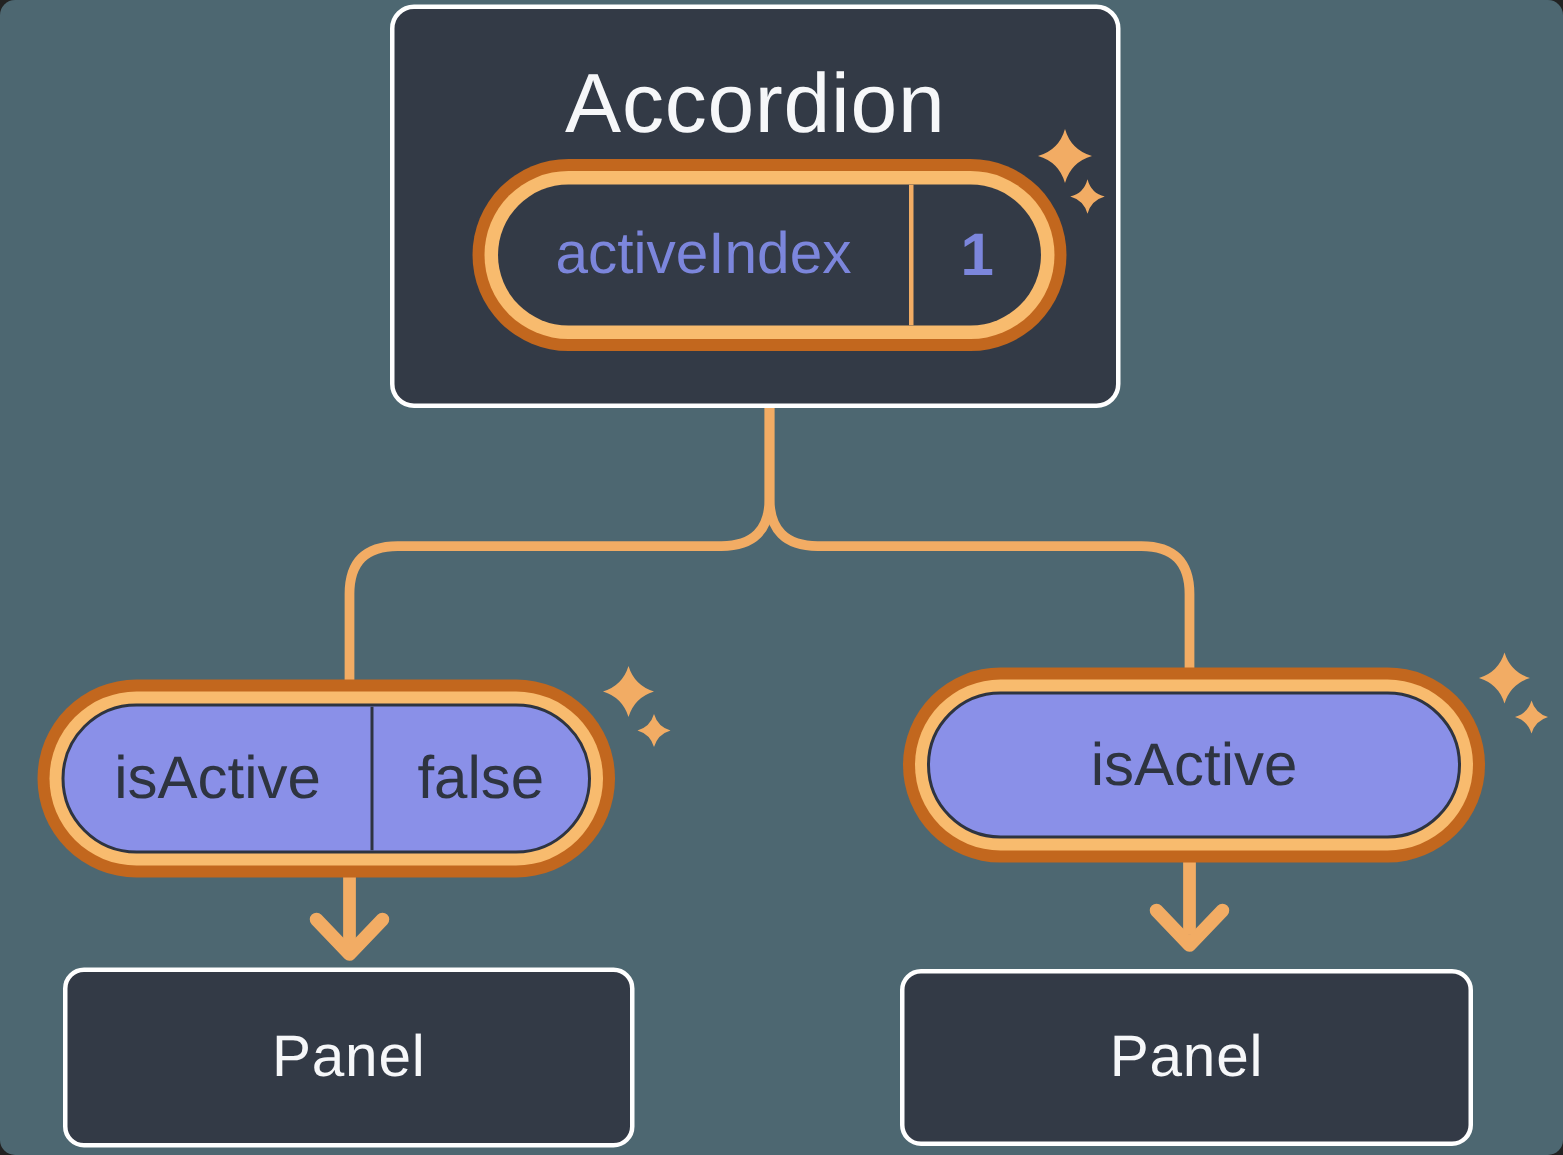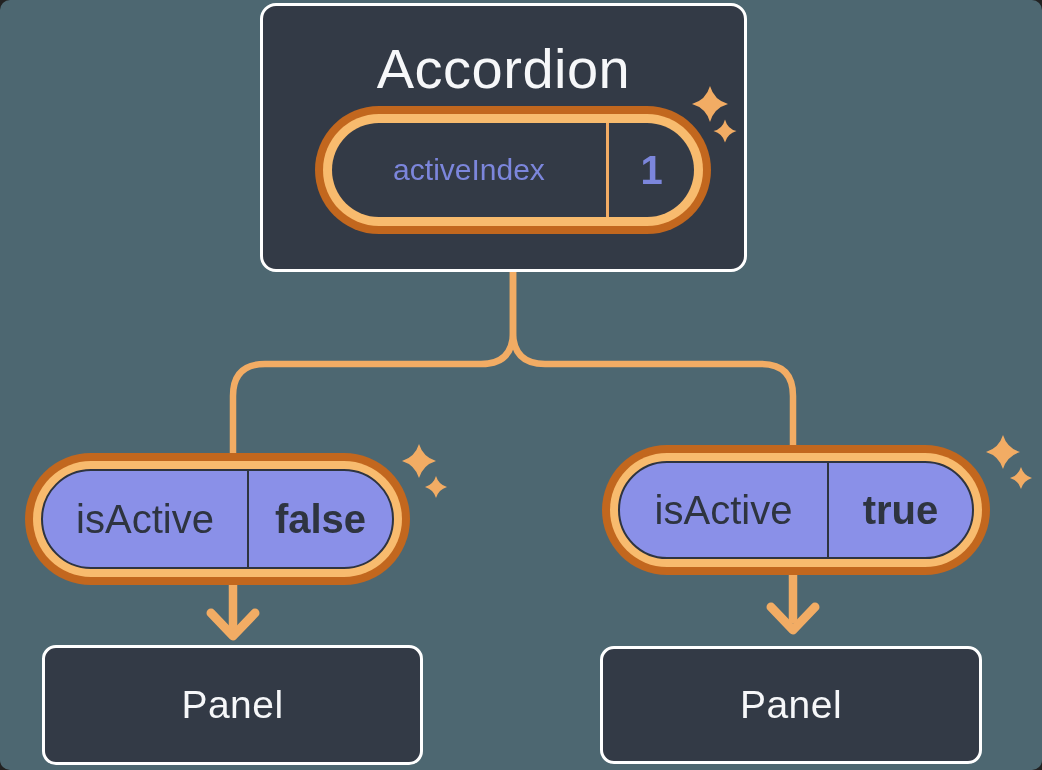--- a/index.html
+++ b/index.html
@@ -30,31 +30,31 @@
   .panel-right{left:600px;top:646px;width:382px;height:118px;}
   .panel-label{color:var(--text-light);font-size:39px;font-weight:500;letter-spacing:.5px;}
 
   
   .pill{position:absolute;border-radius:999px;background:var(--orange-dark);padding:8px;}
   .pill-mid{width:100%;height:100%;border-radius:999px;background:var(--orange-light);padding:9px;}
   .pill-core{width:100%;height:100%;border-radius:999px;display:flex;align-items:stretch;overflow:hidden;}
   .pill-state{left:52px;top:100px;width:396px;height:128px;}
   .pill-state .pill-core{background:var(--box-fill);}
   .pill-state .cell{display:flex;align-items:center;justify-content:center;}
-  .state-name{flex:1;color:var(--purple-text);font-size:30px;}
+  .state-name{flex:1;color:var(--purple-text);font-size:39px;}
   .state-value{width:88px;color:var(--purple-text);font-size:40px;font-weight:700;
                border-left:3px solid var(--orange-line);}
   .pill-prop{padding:8px;}
   .pill-prop .pill-mid{padding:8px;}
   .pill-prop .pill-core{background:var(--purple-fill);border:2.5px solid var(--text-dark);}
   .pill-prop-left{left:25px;top:453px;width:385px;height:132px;}
   .pill-prop-right{left:602px;top:445px;width:388px;height:130px;}
   .pill-prop .cell{display:flex;align-items:center;justify-content:center;color:var(--text-dark);}
   .prop-name{flex:1;font-size:40px;}
-  .prop-value{width:145px;font-size:40px;font-weight:700;border-left:2.5px solid var(--text-dark);}
+  .prop-value{width:145px;font-size:40px;font-weight:400;border-left:2.5px solid var(--text-dark);}
   .z1{z-index:1}.z2{z-index:2}
 </style>
 </head>
 <body>
 
 <div class="stage">
 
   <svg class="layer" viewBox="0 0 1042 770">
     <path class="wire" d="M 513 270 L 513 332 Q 513 364 481 364 L 265 364 Q 233 364 233 396 L 233 458"></path>
     <path class="wire" d="M 513 270 L 513 332 Q 513 364 545 364 L 761 364 Q 793 364 793 396 L 793 450"></path>
@@ -86,21 +86,20 @@
         <div class="cell prop-name">isActive</div>
         <div class="cell prop-value">false</div>
       </div>
     </div>
   </div>
 
   <div class="pill pill-prop pill-prop-right z1">
     <div class="pill-mid">
       <div class="pill-core">
         <div class="cell prop-name">isActive</div>
-        <div class="cell prop-value">true</div>
       </div>
     </div>
   </div>
 
   <div class="dark-box panel panel-left z1">
     <span class="panel-label">Panel</span>
   </div>
   <div class="dark-box panel panel-right z1">
     <span class="panel-label">Panel</span>
   </div>

